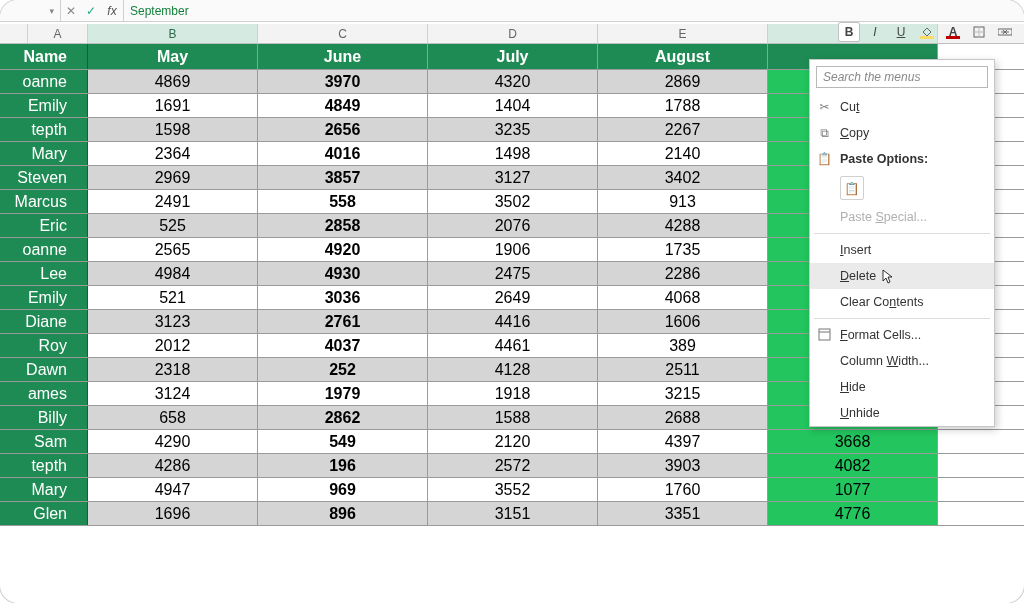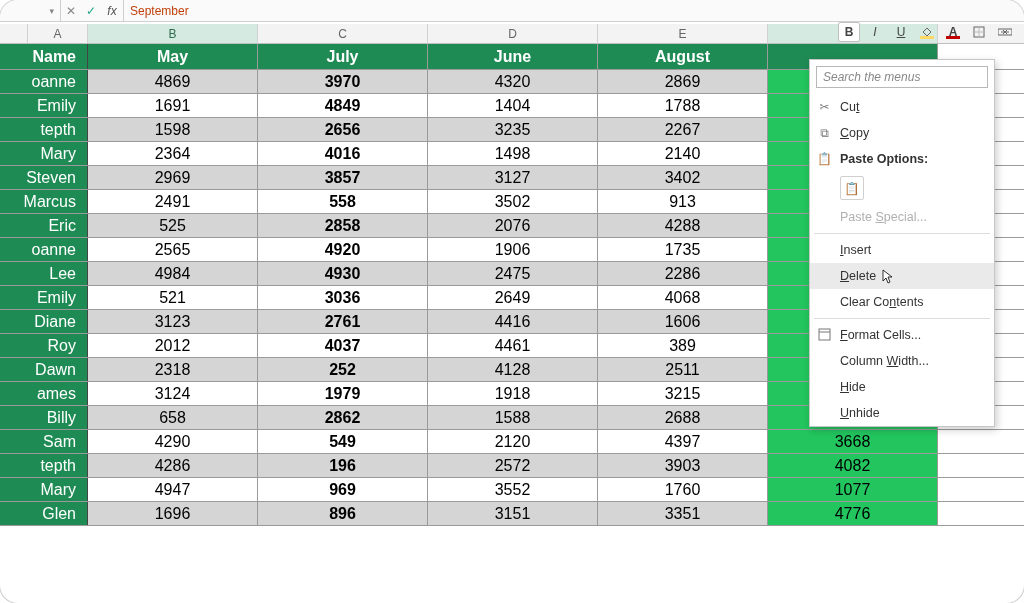--- a/index.html
+++ b/index.html
@@ -30,21 +30,21 @@
   padding: 0 6px;
   display:flex;
   align-items:center;
   justify-content:flex-end;
 }
 .namebox .chev { margin-left: 4px; color:#888; font-size:9px; }
 .fb-sep { width:1px; background:#d0d0d0; height:100%; }
 .fb-btn { width: 20px; text-align:center; color:#888; }
 .fb-btn.ok { color:#2a8; }
 .fb-fx { width: 22px; text-align:center; font-style: italic; color:#555; }
-.fb-value { flex:1; padding-left:6px; color:#c2410c; }
+.fb-value { flex:1; padding-left:6px; color:#15803d; }
 
 
 .format-toolbar {
   position:absolute;
   top:0;
   right:8px;
   height:44px;
   display:flex;
   align-items:flex-end;
   gap:4px;
@@ -95,21 +95,21 @@
   border-bottom:1px solid #9a9a9a;
 }
 .row.header { height:26px; }
 .cell {
   border-right:1px solid #9a9a9a;
   display:flex; align-items:center;
   padding:0 8px;
   font-size:16px;
 }
 .cell.center { justify-content:center; }
-.cell.name { width:88px; background:#1f8b54; color:#fff; justify-content:flex-end; padding-right:11px; border-right:1px solid #444; }
+.cell.name { width:88px; background:#1f8b54; color:#fff; justify-content:flex-end; padding-right:20px; border-right:1px solid #444; }
 .cell.cB { width:170px; }
 .cell.cC { width:170px;font-weight:bold; }
 .cell.cD { width:170px; }
 .cell.cE { width:170px; }
 .cell.cF { width:170px; }
 
 .row.header .cell { background:#1f8b54; color:#fff; font-weight:600; justify-content:center; }
 .row.header .cell.name { justify-content:flex-end; }
 
 .alt { background:#d5d5d5; }
@@ -230,22 +230,22 @@
   <div class="col-h cD">D</div>
   <div class="col-h cE">E</div>
   <div class="col-h cF">F</div>
 </div>
 
 <div class="grid">
 
   <div class="row header">
     <div class="cell name">Name</div>
     <div class="cell cB">May</div>
+    <div class="cell cC">June</div>
     <div class="cell cD">July</div>
-    <div class="cell cC">June</div>
     <div class="cell cE">August</div>
     <div class="cell cF"></div>
   </div>
   <div id="rows-container">
       <div class="row">
         <div class="cell name">oanne</div>
         <div class="cell center cB alt">4869</div>
         <div class="cell center cC alt">3970</div>
         <div class="cell center cD alt">4320</div>
         <div class="cell center cE alt">2869</div>

